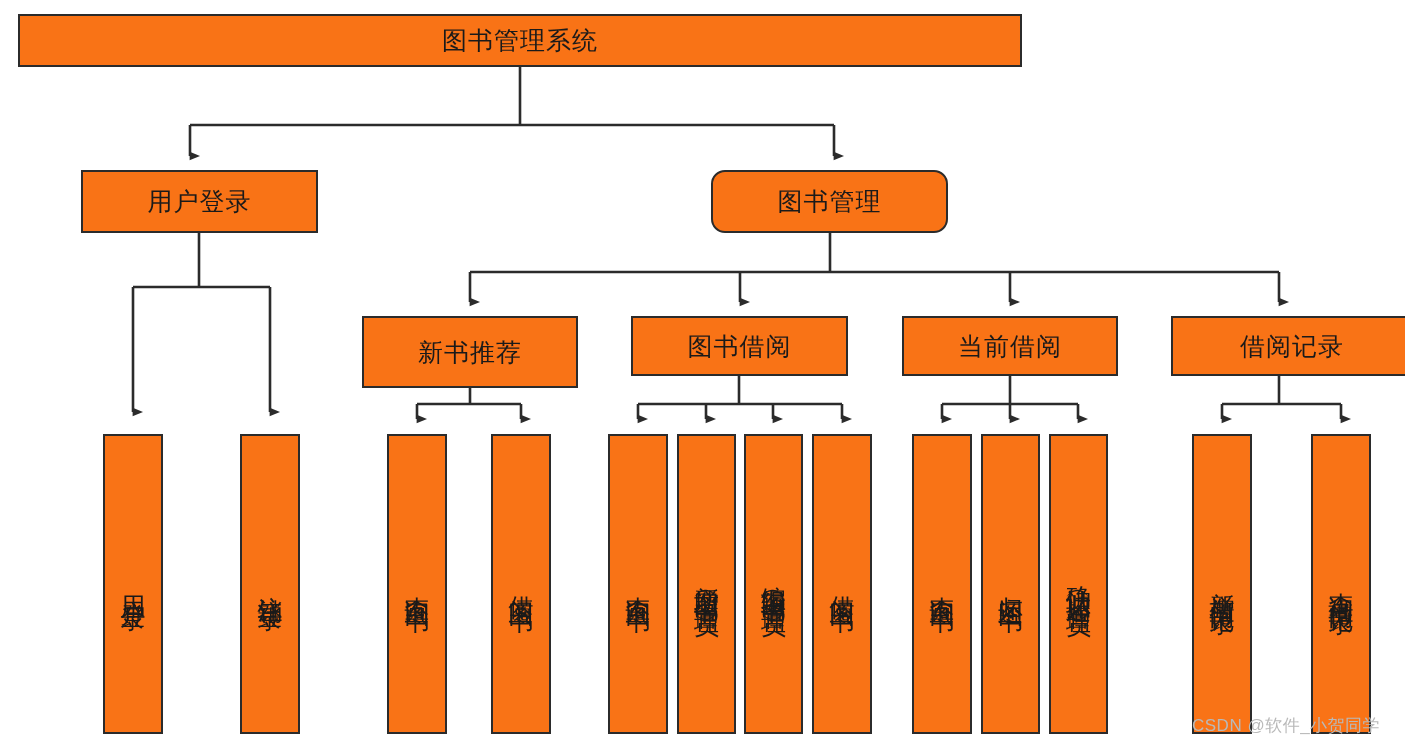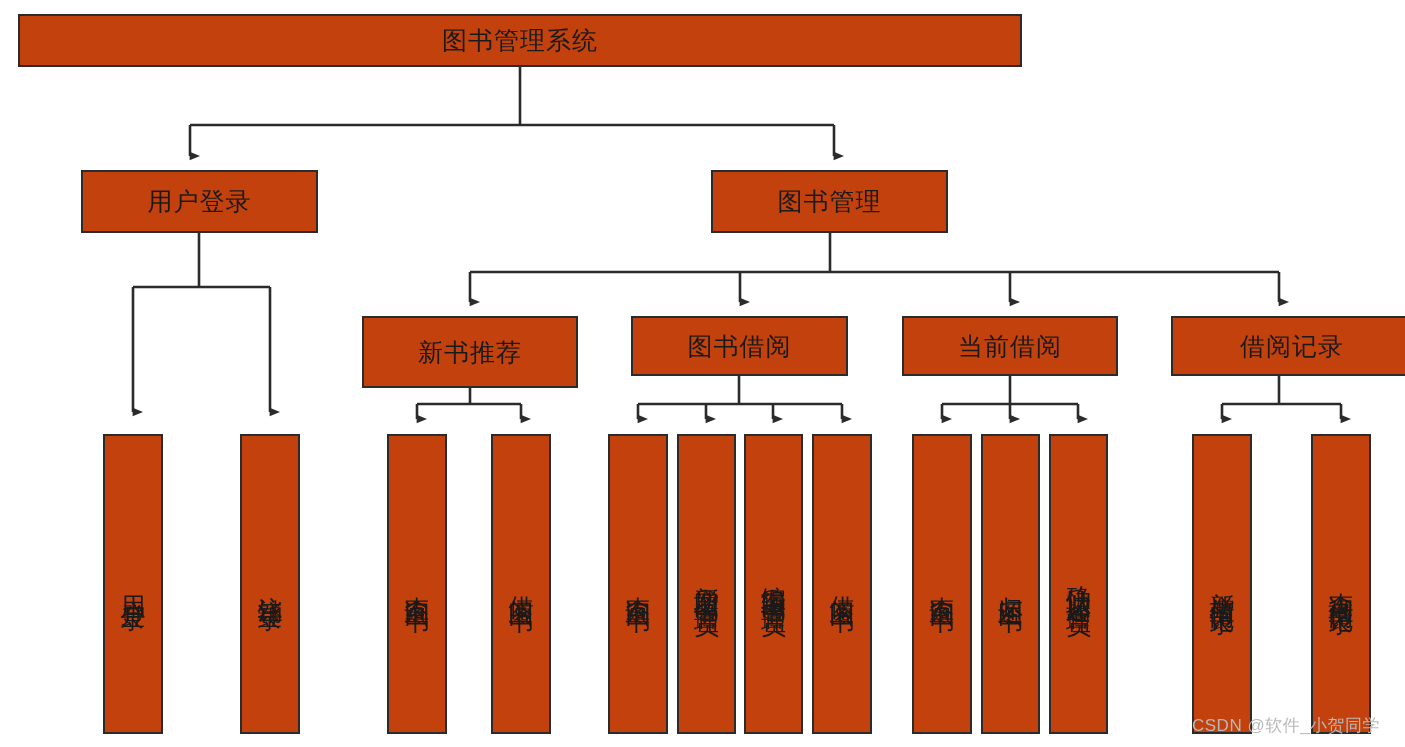--- a/index.html
+++ b/index.html
@@ -21,21 +21,21 @@
     position: absolute;
     left: 0;
     top: 0;
     width: 1405px;
     height: 747px;
     pointer-events: none;
   }
   .node {
     position: absolute;
     box-sizing: border-box;
-    background: #c2410c;
+    background: #f97316;
     border: 2.5px solid #2b2b2b;
     display: flex;
     align-items: center;
     justify-content: center;
     color: #1a1a1a;
   }
   .node.horiz {
     font-size: 25px;
     letter-spacing: 1px;
   }
@@ -121,21 +121,21 @@
     </g>
   </svg>
 
   <div class="node horiz root" style="left:18px; top:14px; width:1004px; height:53px;">
     <span class="label">图书管理系统</span>
   </div>
 
   <div class="node horiz" style="left:81px; top:170px; width:237px; height:63px;">
     <span class="label">用户登录</span>
   </div>
-  <div class="node horiz" style="left:711px; top:170px; width:237px; height:63px;">
+  <div class="node horiz" style="left:711px; top:170px; width:237px; height:63px;border-radius:14px;">
     <span class="label">图书管理</span>
   </div>
 
   <div class="node horiz" style="left:362px; top:316px; width:216px; height:72px;">
     <span class="label">新书推荐</span>
   </div>
   <div class="node horiz" style="left:902px; top:316px; width:216px; height:60px;">
     <span class="label">当前借阅</span>
   </div>
   <div class="node horiz" style="left:631px; top:316px; width:217px; height:60px;">

